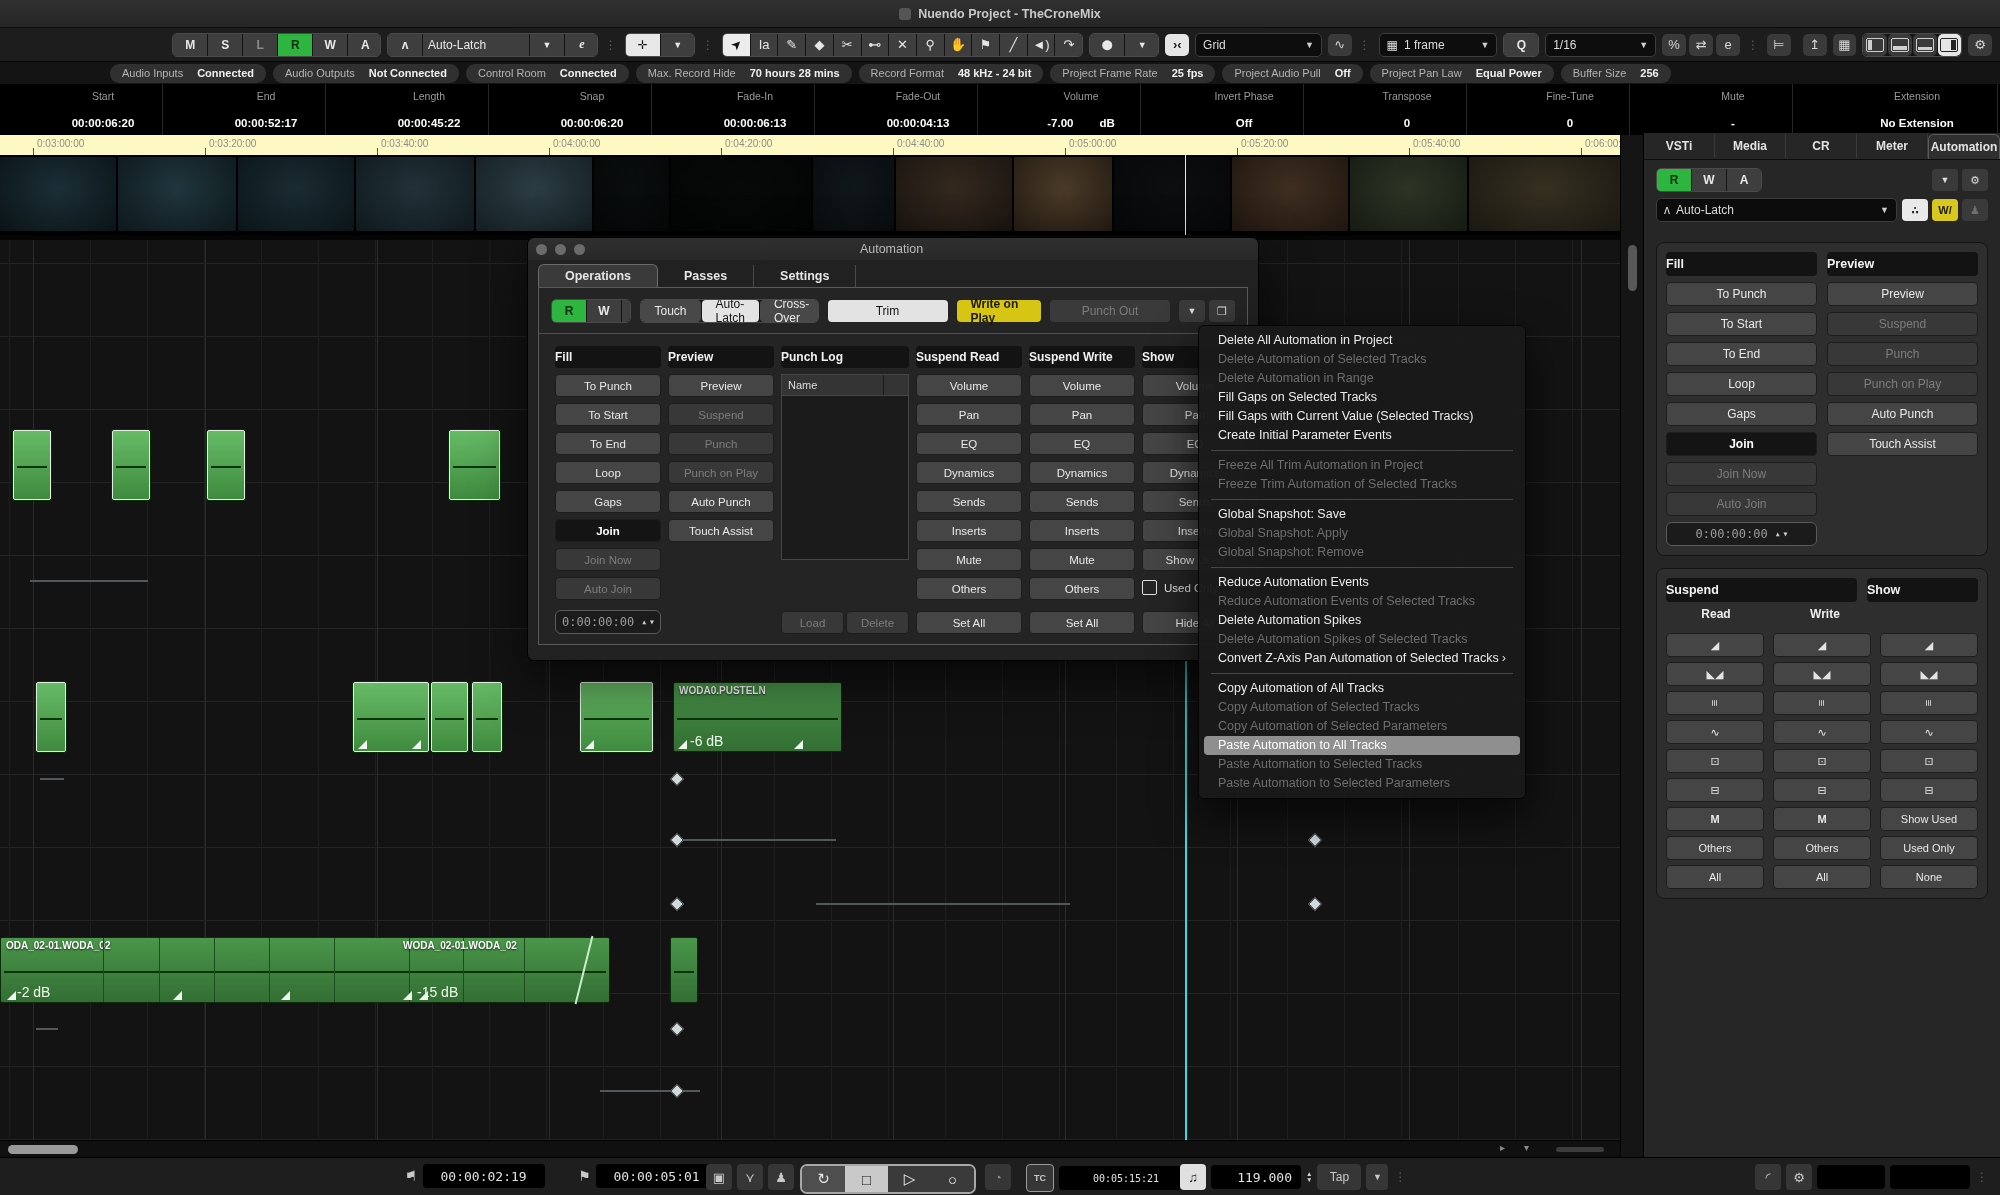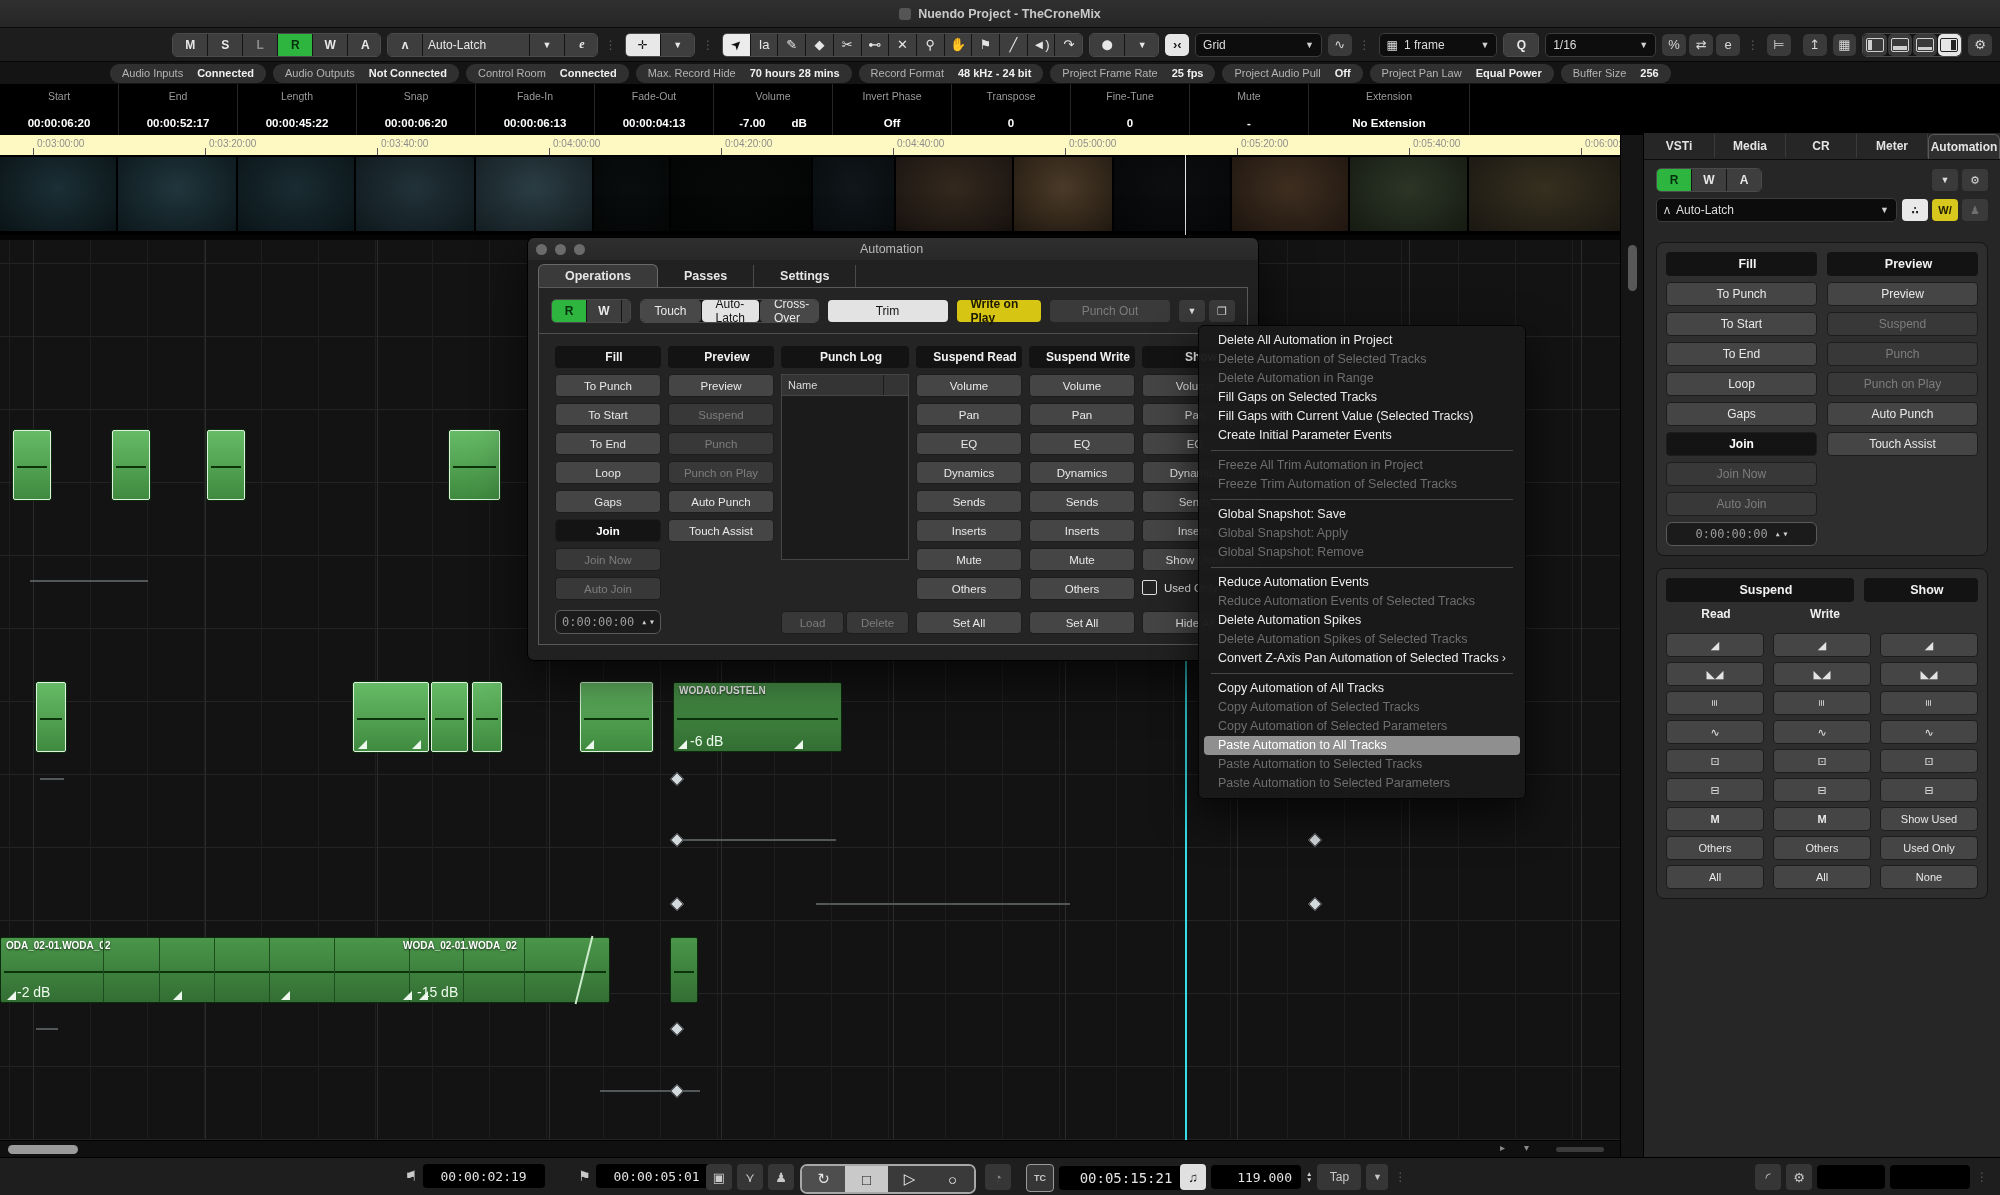--- a/index.html
+++ b/index.html
@@ -49,21 +49,21 @@
   
   #statusbar{position:absolute;left:0;top:62px;width:2000px;height:22px;background:#141414;display:flex;align-items:center;}
   #status-pills{display:flex;gap:7px;margin-left:110px;}
   .pill{display:flex;align-items:center;gap:14px;background:#303030;border-radius:9px;height:19px;padding:0 12px;}
   .pill .pl{color:#b3b3b3;font-size:11px;}
   .pill .pv{color:#f0f0f0;font-size:11px;font-weight:bold;}
 
   
   #infoline{position:absolute;left:0;top:84px;width:2000px;height:51px;background:#000;display:flex;}
   .ifield{flex:0 0 118px;border-right:1px solid #262626;display:flex;flex-direction:column;align-items:center;
-          justify-content:center;gap:15px;}
+          justify-content:center;gap:15px;padding-left:44px;}
   .ifield.wide{flex-basis:160px;}
   .ifield .fl{color:#9a9a9a;font-size:10.5px;}
   .ifield .fv{color:#fff;font-size:11.5px;font-weight:bold;display:flex;gap:26px;}
   .ifield .fu{color:#fff;font-weight:bold;}
 
   
   #ruler{position:absolute;left:0;top:135px;width:1620px;height:20px;background:#fef9c3;border-bottom:1px solid #000;overflow:hidden;}
   .rtick{position:absolute;top:3px;color:#8d8d8d;font-size:10px;}
   .rline{position:absolute;bottom:0;width:1px;height:7px;background:#555;}
   #film{position:absolute;left:0;top:155px;width:1620px;height:80px;background:#000;display:flex;gap:2px;padding-top:2px;box-sizing:border-box;}
@@ -102,21 +102,21 @@
   .rp-tab.sel{background:#2f2f2f;border:1px solid #5a5a5a;border-bottom:none;border-radius:6px 6px 0 0;}
   #rp-ctrl{display:flex;align-items:center;padding:8px 12px 4px;}
   #rp-ctrl .grp{margin-right:auto;}
   #rp-mode{display:flex;align-items:center;gap:5px;padding:2px 12px 8px;}
   #rp-mode .dd{flex:1;background:#0c0c0c;}
   .sic{width:26px;height:22px;border-radius:4px;background:#3a3a3a;display:flex;align-items:center;justify-content:center;font-size:11px;font-weight:bold;color:#ddd;}
   .sic.white{background:#e9e9e9;color:#222;}
   .sic.yellow{background:#d8c71c;color:#201d02;}
   .sic.dis{color:#6f6f6f;}
   .rp-section{margin:12px 12px 0;background:#2e2e2e;border:1px solid #141414;border-radius:8px;padding:9px;box-sizing:border-box;}
-  .colhead{background:#131313;border-radius:4px;height:24px;line-height:24px;text-align:center;color:#f2f2f2;font-weight:bold;font-size:12.5px;padding-left:12px;}
+  .colhead{background:#131313;border-radius:4px;height:24px;line-height:24px;color:#f2f2f2;font-weight:bold;font-size:12.5px;}
   .pbtn{height:22px;border-radius:4px;background:#454545;border:1px solid #1d1d1d;color:#e9e9e9;font-size:12px;
         display:flex;align-items:center;justify-content:center;}
   .pbtn.dis{background:#383838;color:#7d7d7d;}
   .pbtn.active{background:#141414;color:#fff;font-weight:bold;}
   .pbtn.b{font-weight:bold;}
   .timefld{height:22px;border-radius:6px;background:#1b1b1b;border:1px solid #5a5a5a;color:#9c9c9c;font-size:12px;
            display:flex;align-items:center;justify-content:center;gap:8px;}
   .spin{display:flex;flex-direction:column;font-size:6.5px;line-height:6px;color:#cfcfcf;}
   #rp-fillprev{display:flex;gap:10px;}
   #rp-fillprev .col{flex:1;display:flex;flex-direction:column;gap:6px;}
@@ -737,21 +737,21 @@
         <span class="tc play">▷</span>
         <span class="tc rec">○</span>
       </div>
       <span class="dots">⋮</span>
     </div>
     <div class="tpg" style="left:985px;">
       <span class="tico" style="color:#8a8a8a;">◔</span>
     </div>
     <div class="tpg" style="left:1026px;">
       <span class="tico" style="border:1px solid #9a9a9a;font-size:9px;font-weight:bold;">TC</span>
-      <span class="tfld mono" style="width:116px;font-size:14px;">00:05:15:21</span>
+      <span class="tfld mono" style="width:116px;font-size:10px;">00:05:15:21</span>
       <span class="dots">⋮</span>
     </div>
     <div class="tpg" style="left:1180px;">
       <span class="tico" style="background:#e0e0e0;color:#1a1a1a;">♫</span>
       <span class="tfld mono" style="width:72px;justify-content:flex-end;">119.000</span>
       <span class="spin">▲<br>▼</span>
       <span class="tico" style="width:44px;font-size:12px;">Tap</span>
       <span class="tico" style="width:22px;font-size:9px;">▼</span>
       <span class="dots">⋮</span>
     </div>

